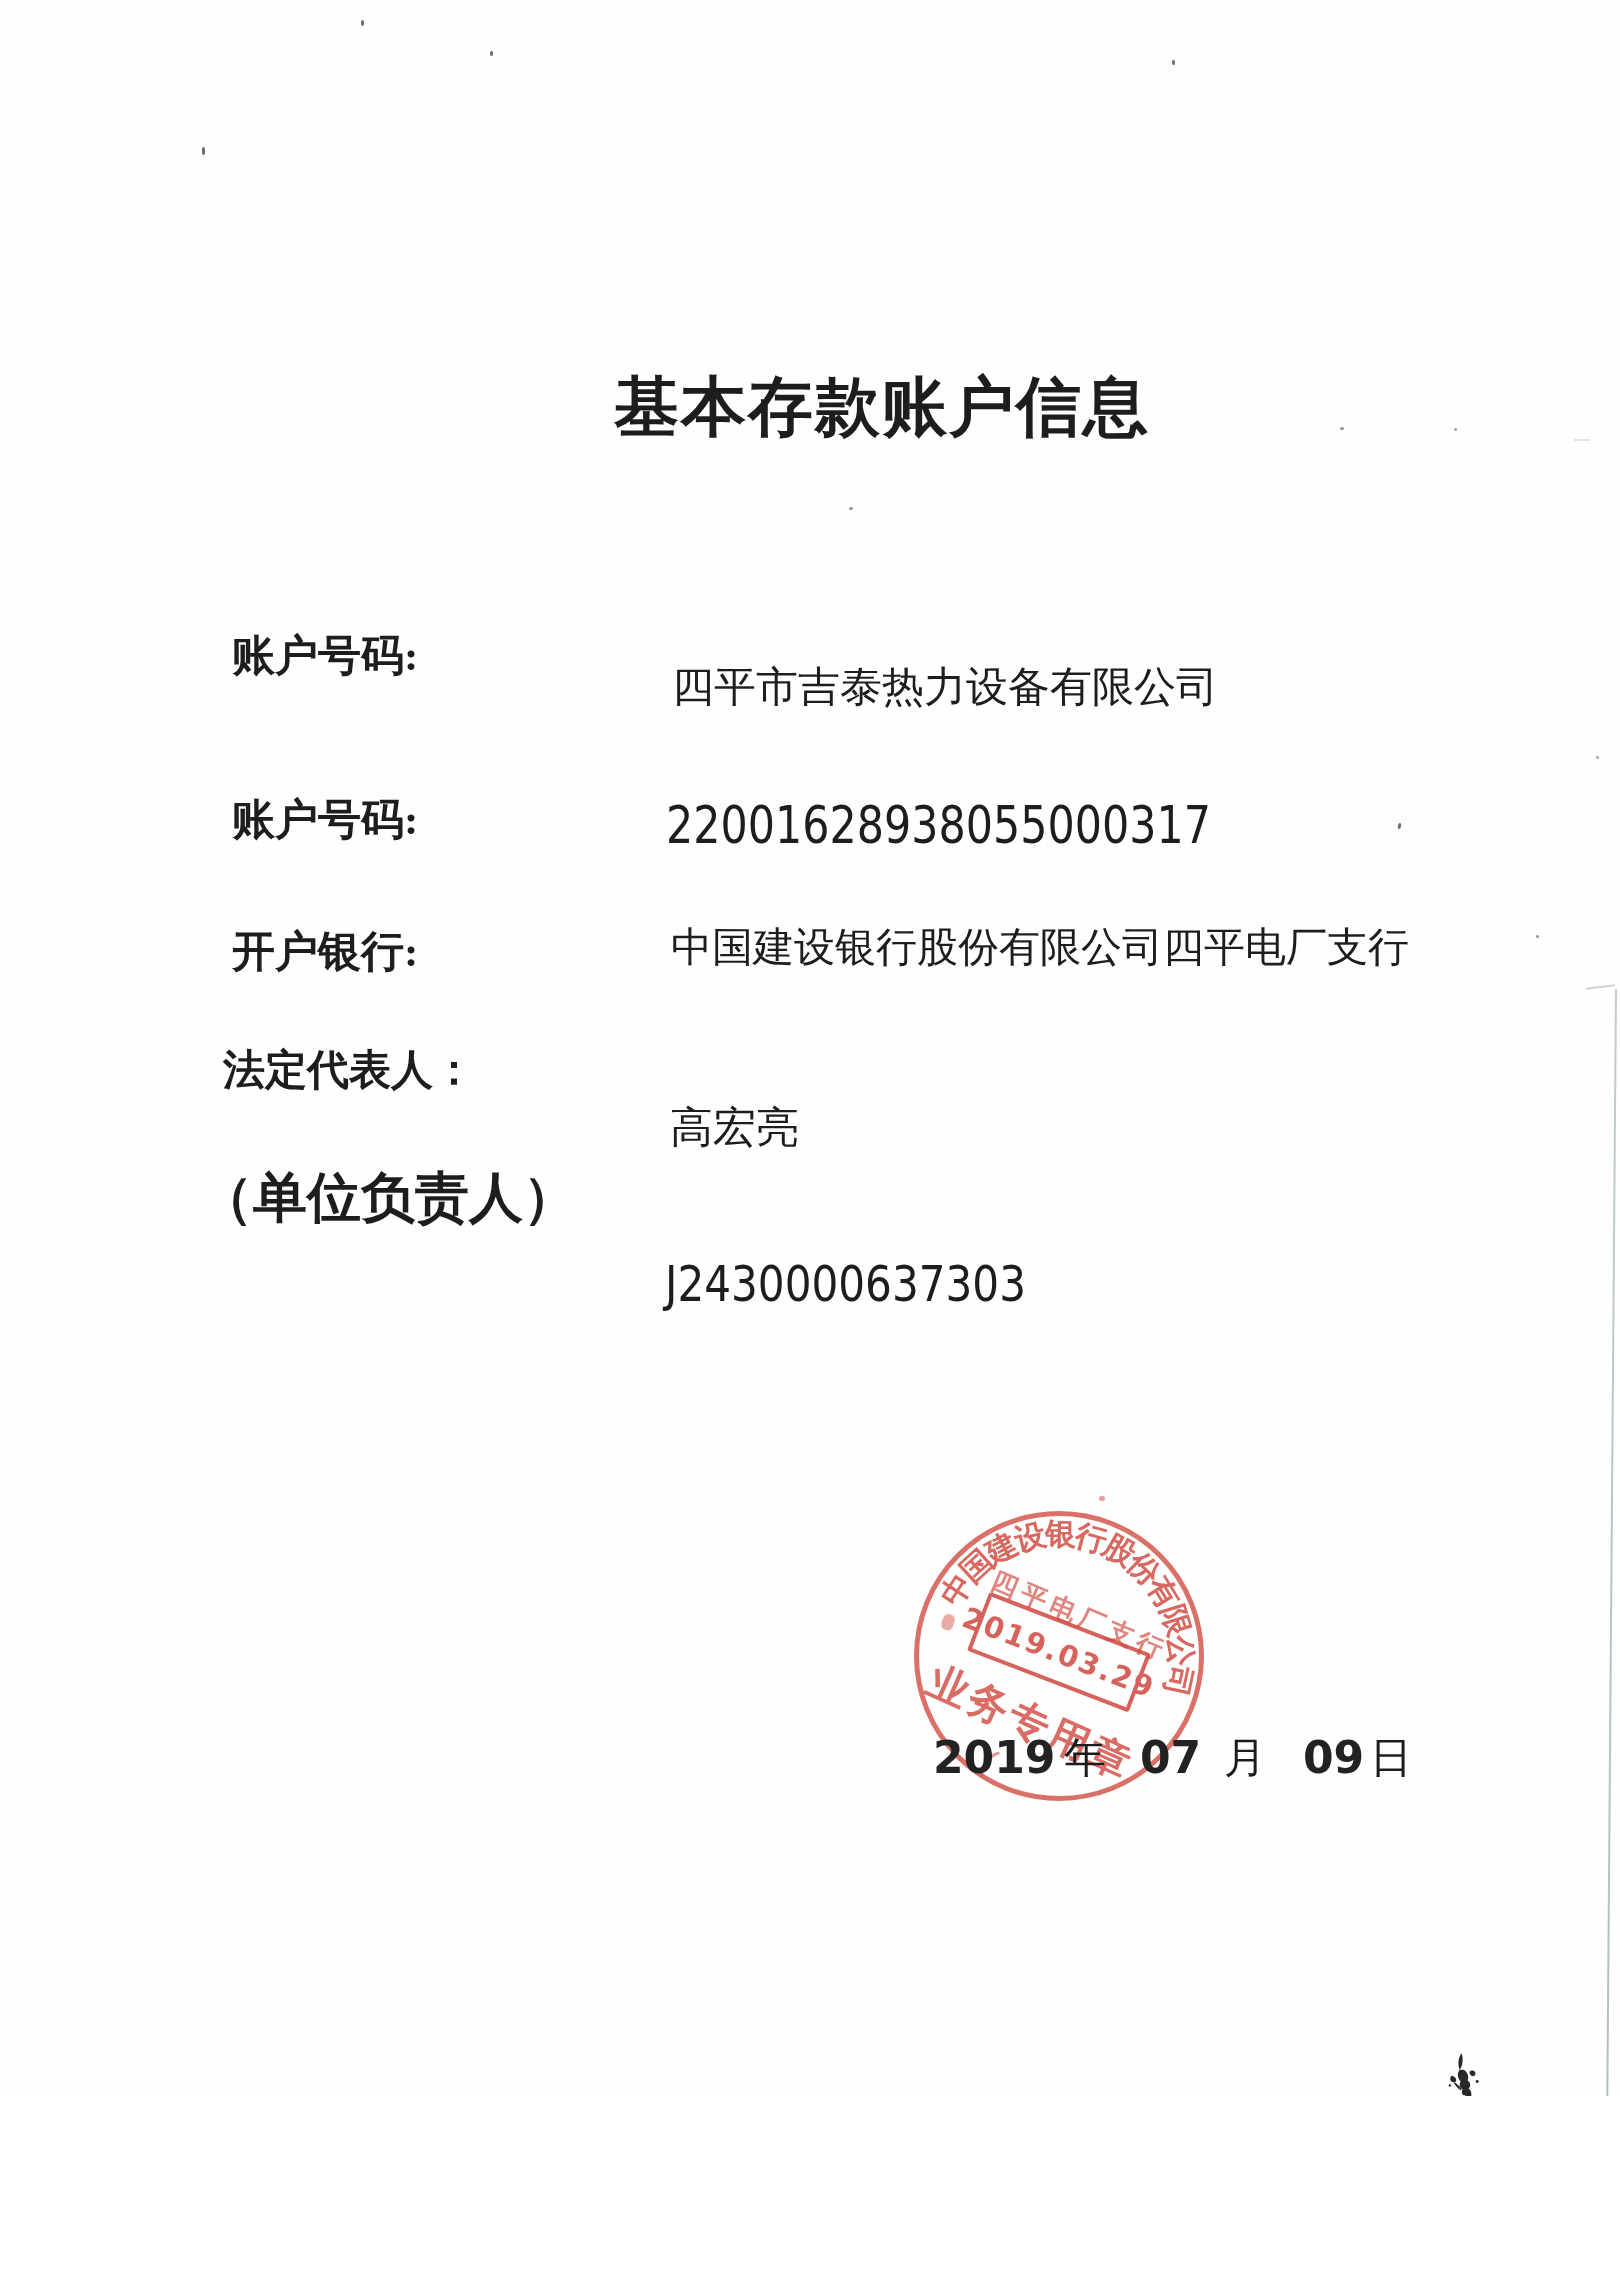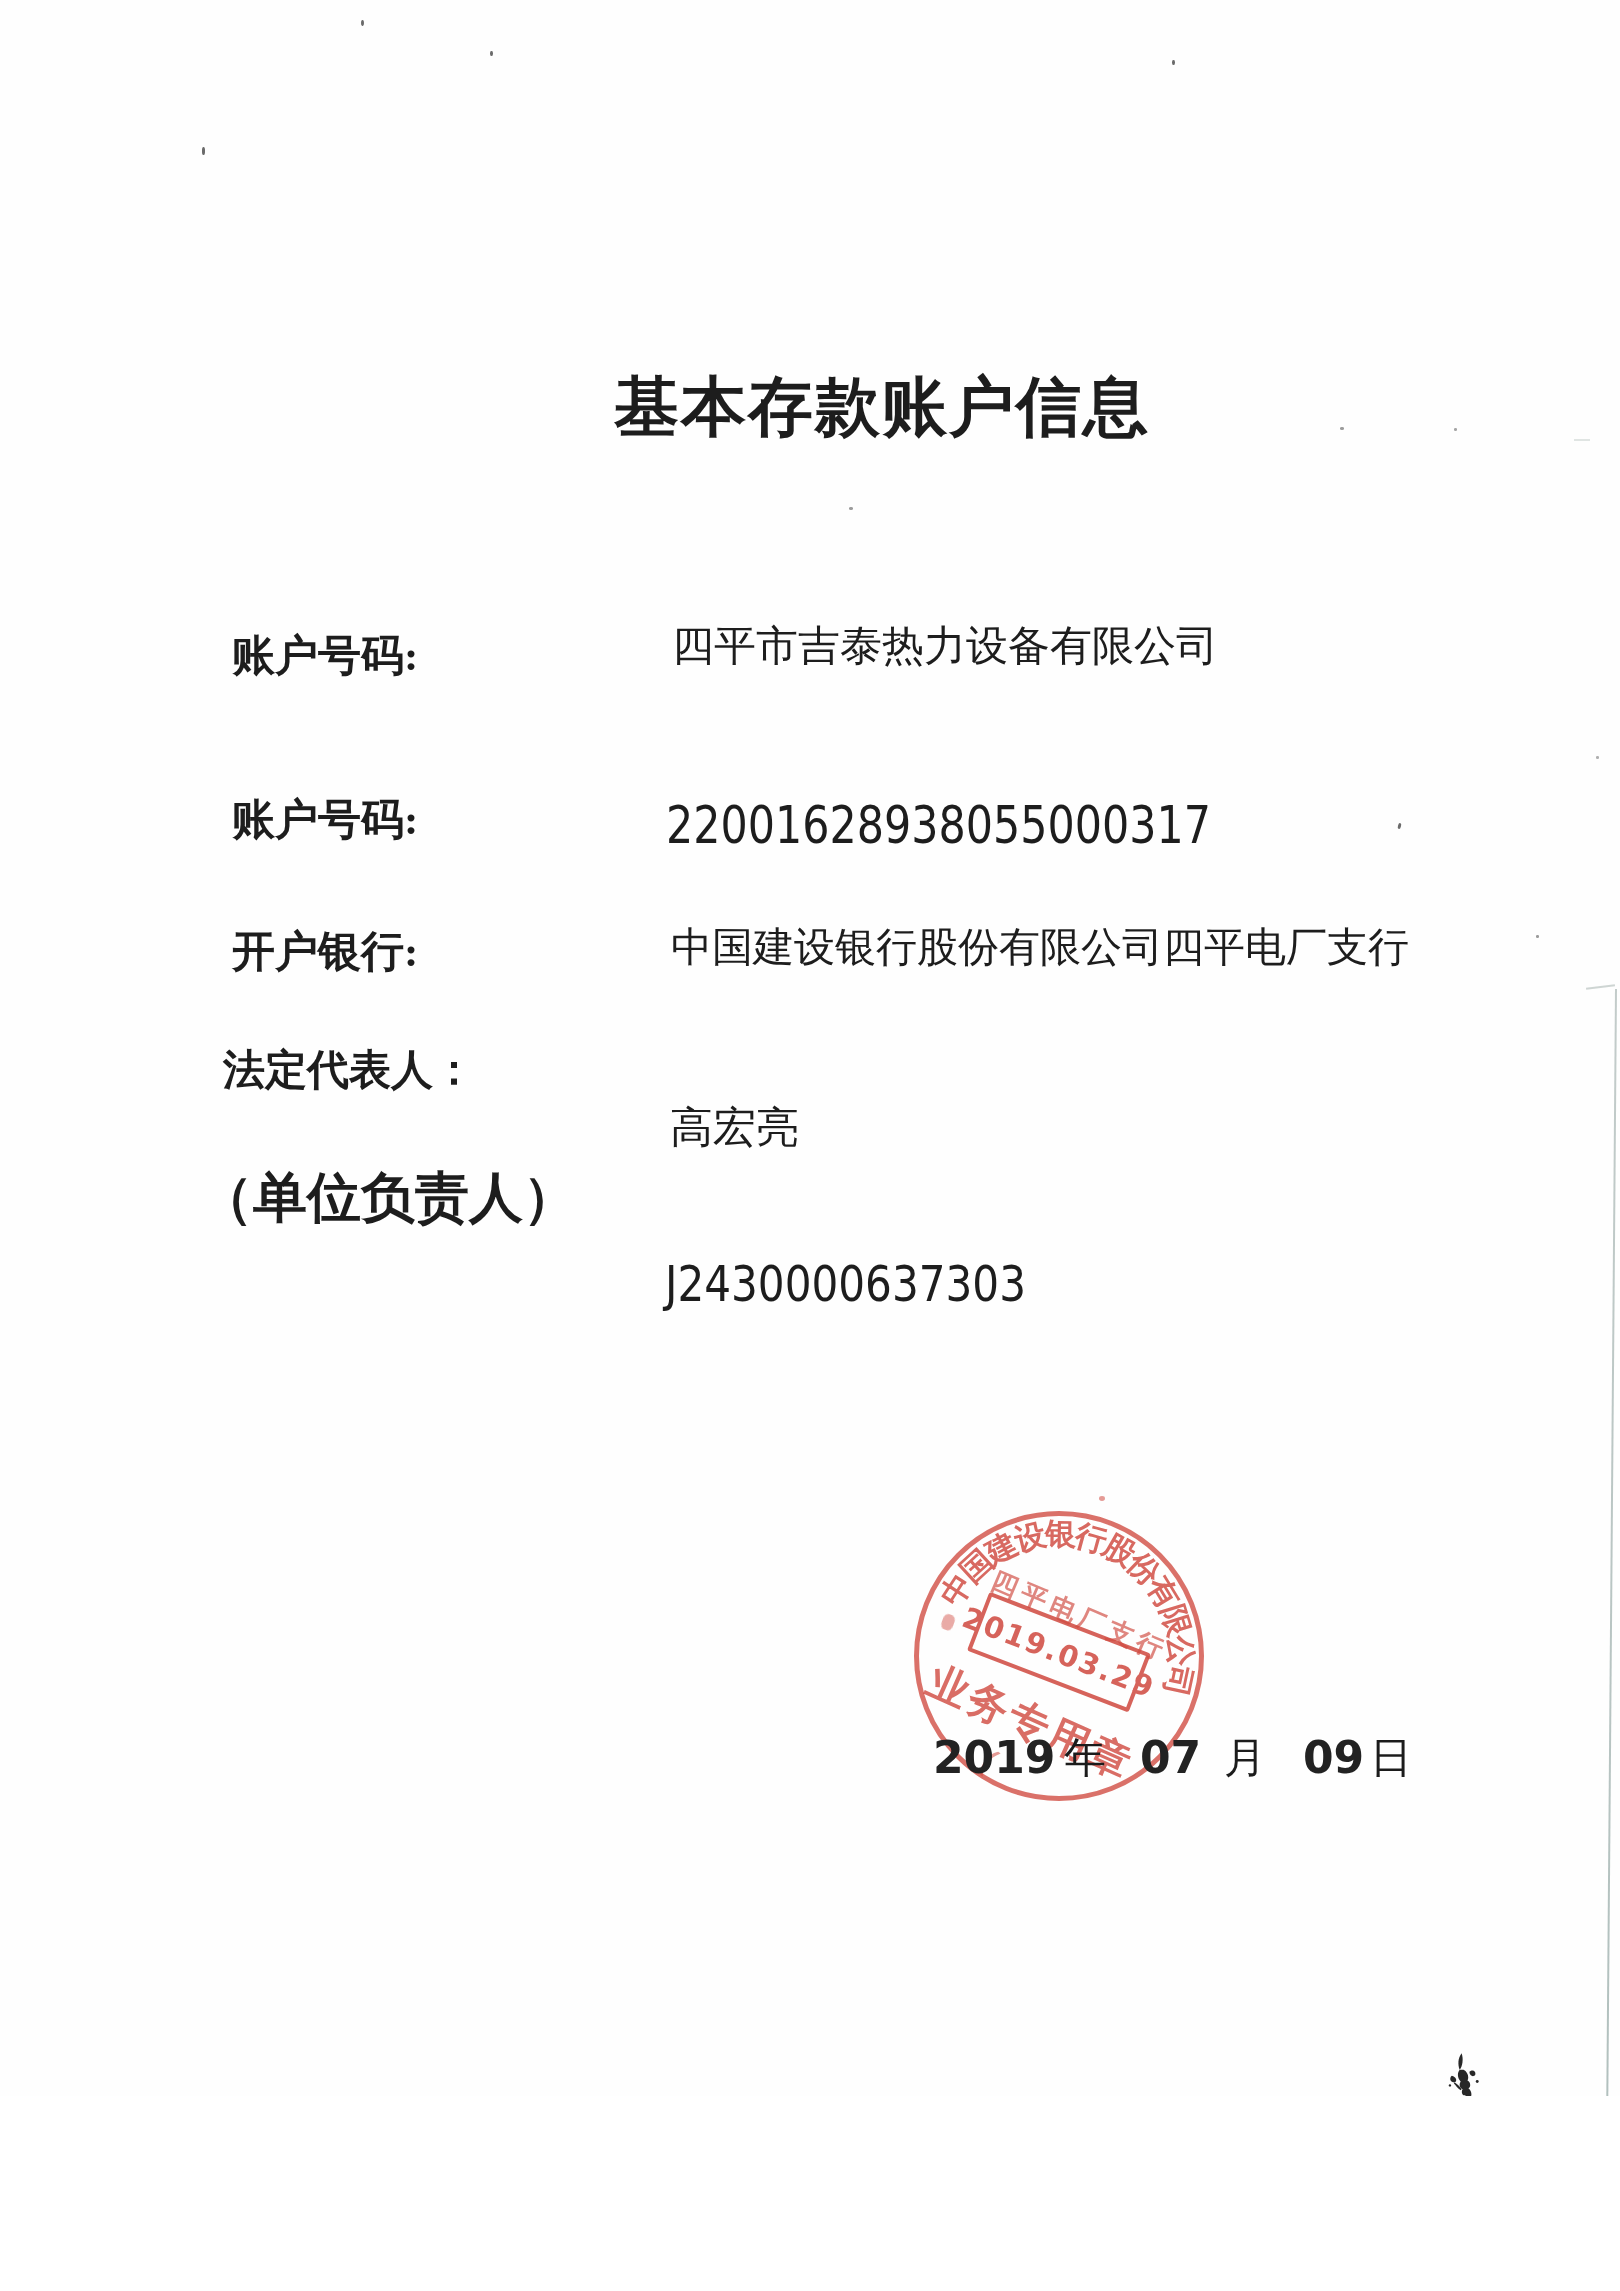--- a/index.html
+++ b/index.html
@@ -7,21 +7,21 @@
     position:relative;width:1620px;height:2096px;background:#fefefe;overflow:hidden;
     font-family:"Liberation Serif","DejaVu Serif",serif;color:#1d1d1d;
   }
   .abs{position:absolute;}
   .title{
     left:614px;top:372px;font-size:65px;font-weight:700;letter-spacing:2px;line-height:1.1;white-space:nowrap;
   }
   .lbl{font-weight:700;white-space:nowrap;line-height:1.1;}
   .val{font-weight:400;white-space:nowrap;line-height:1.1;}
   .lbl1{left:232px;top:632px;font-size:43px;}
-  .val1{left:672px;top:623px;font-size:42px;}
+  .val1{left:672px;top:664px;font-size:42px;}
   .lbl2{left:232px;top:796px;font-size:43px;}
   .val2{left:666px;top:798px;font-size:51px;font-family:"DejaVu Sans","Liberation Sans",sans-serif;
         transform:scaleX(0.84);transform-origin:left top;letter-spacing:0px;}
   .lbl3{left:232px;top:928px;font-size:43px;}
   .val3{left:671px;top:925px;font-size:41px;}
   .lbl4a{left:223px;top:1047px;font-size:42px;}
   .lbl4b{left:199px;top:1169px;font-size:54px;}
   .val4{left:670px;top:1104px;font-size:43px;}
   .lbl5{left:207px;top:1259px;font-size:42px;}
   .val5{left:665px;top:1258px;font-size:49px;font-family:"DejaVu Sans","Liberation Sans",sans-serif;

